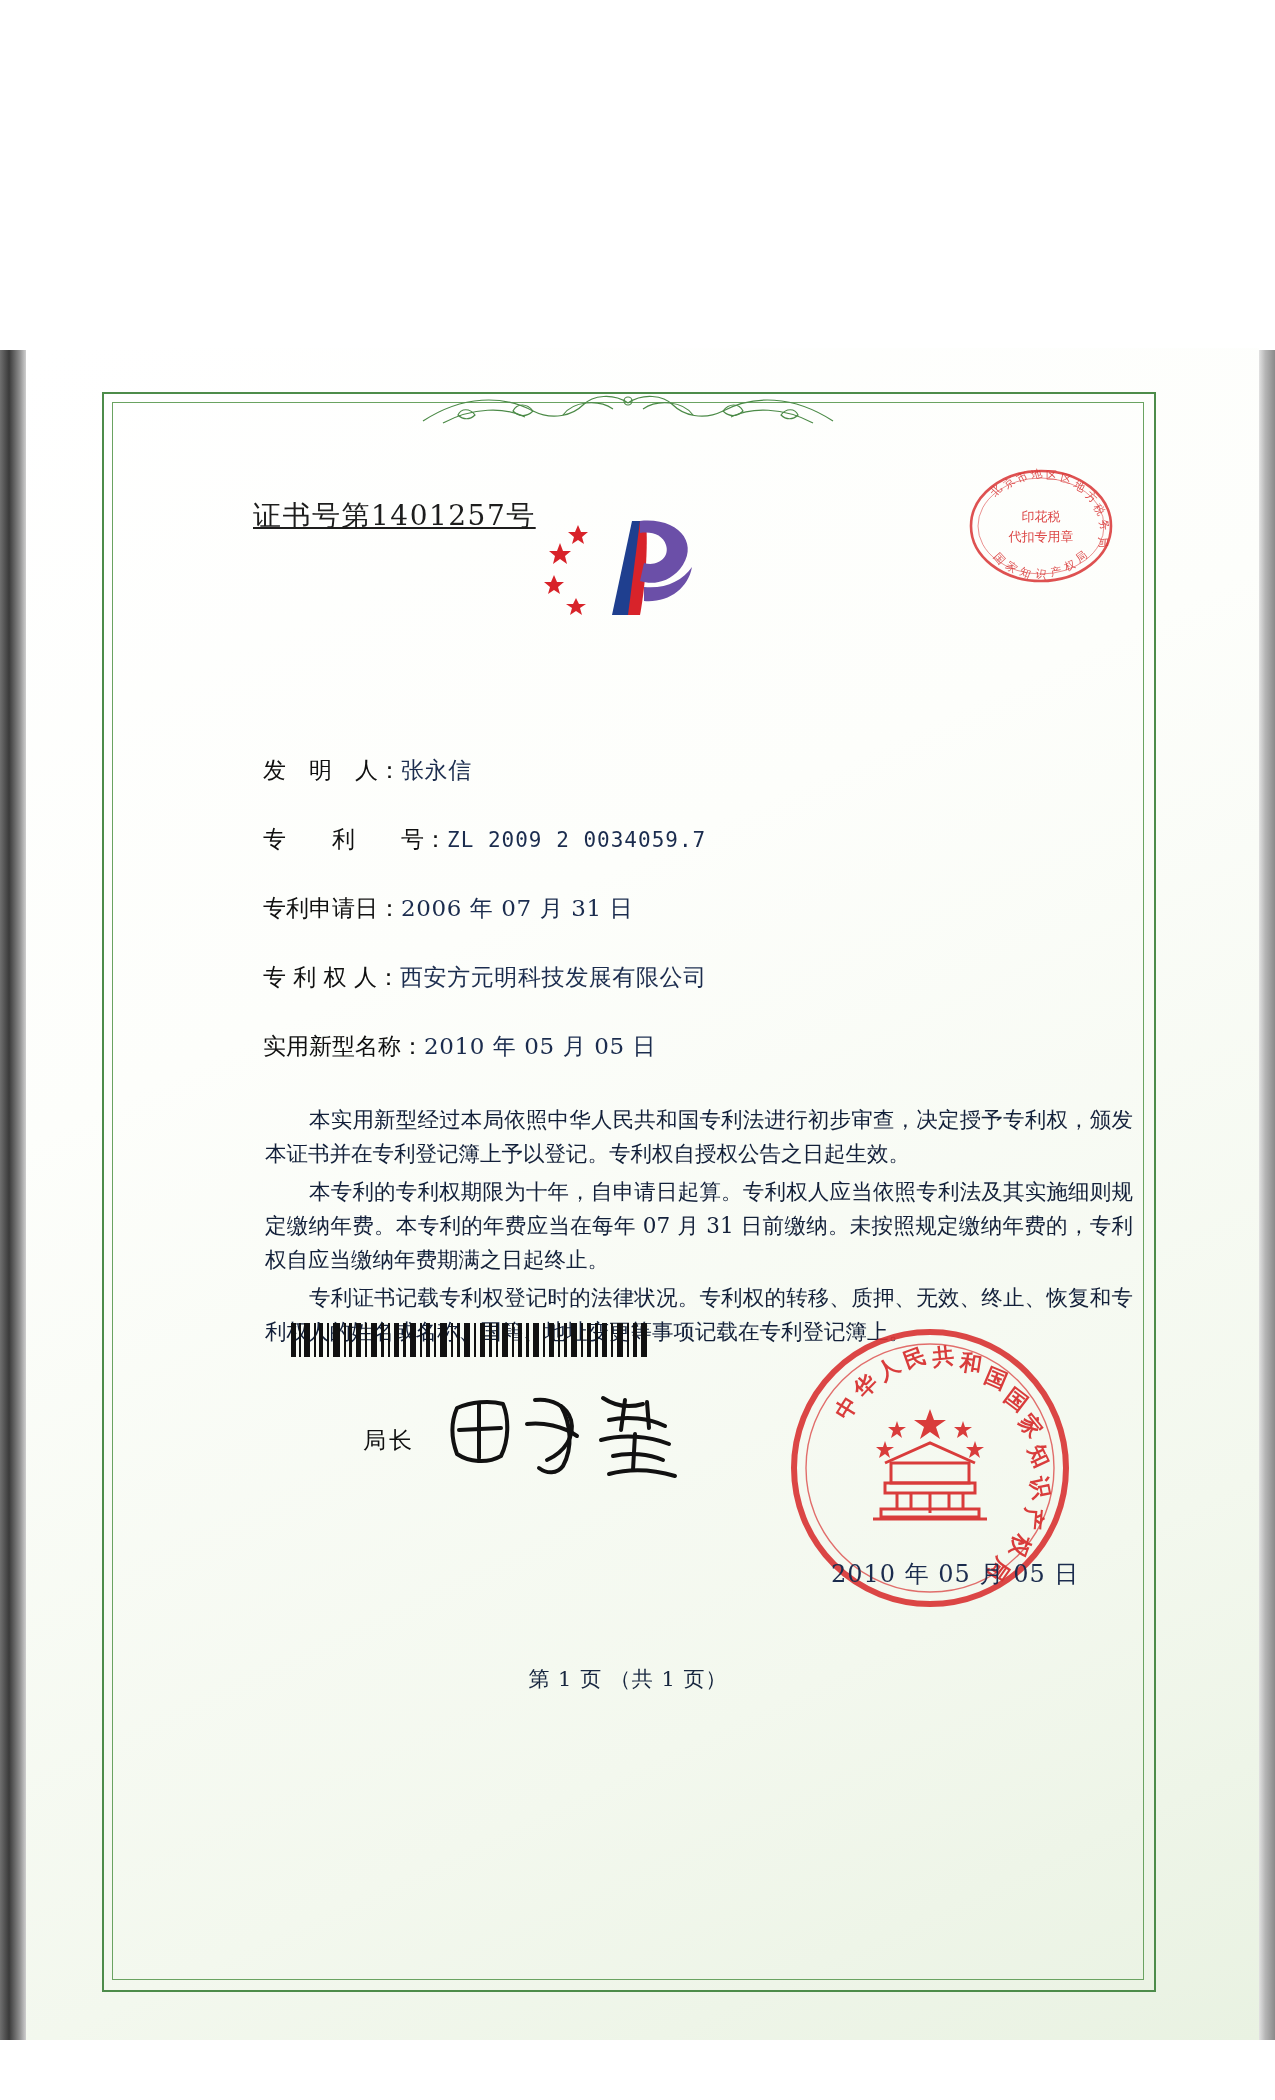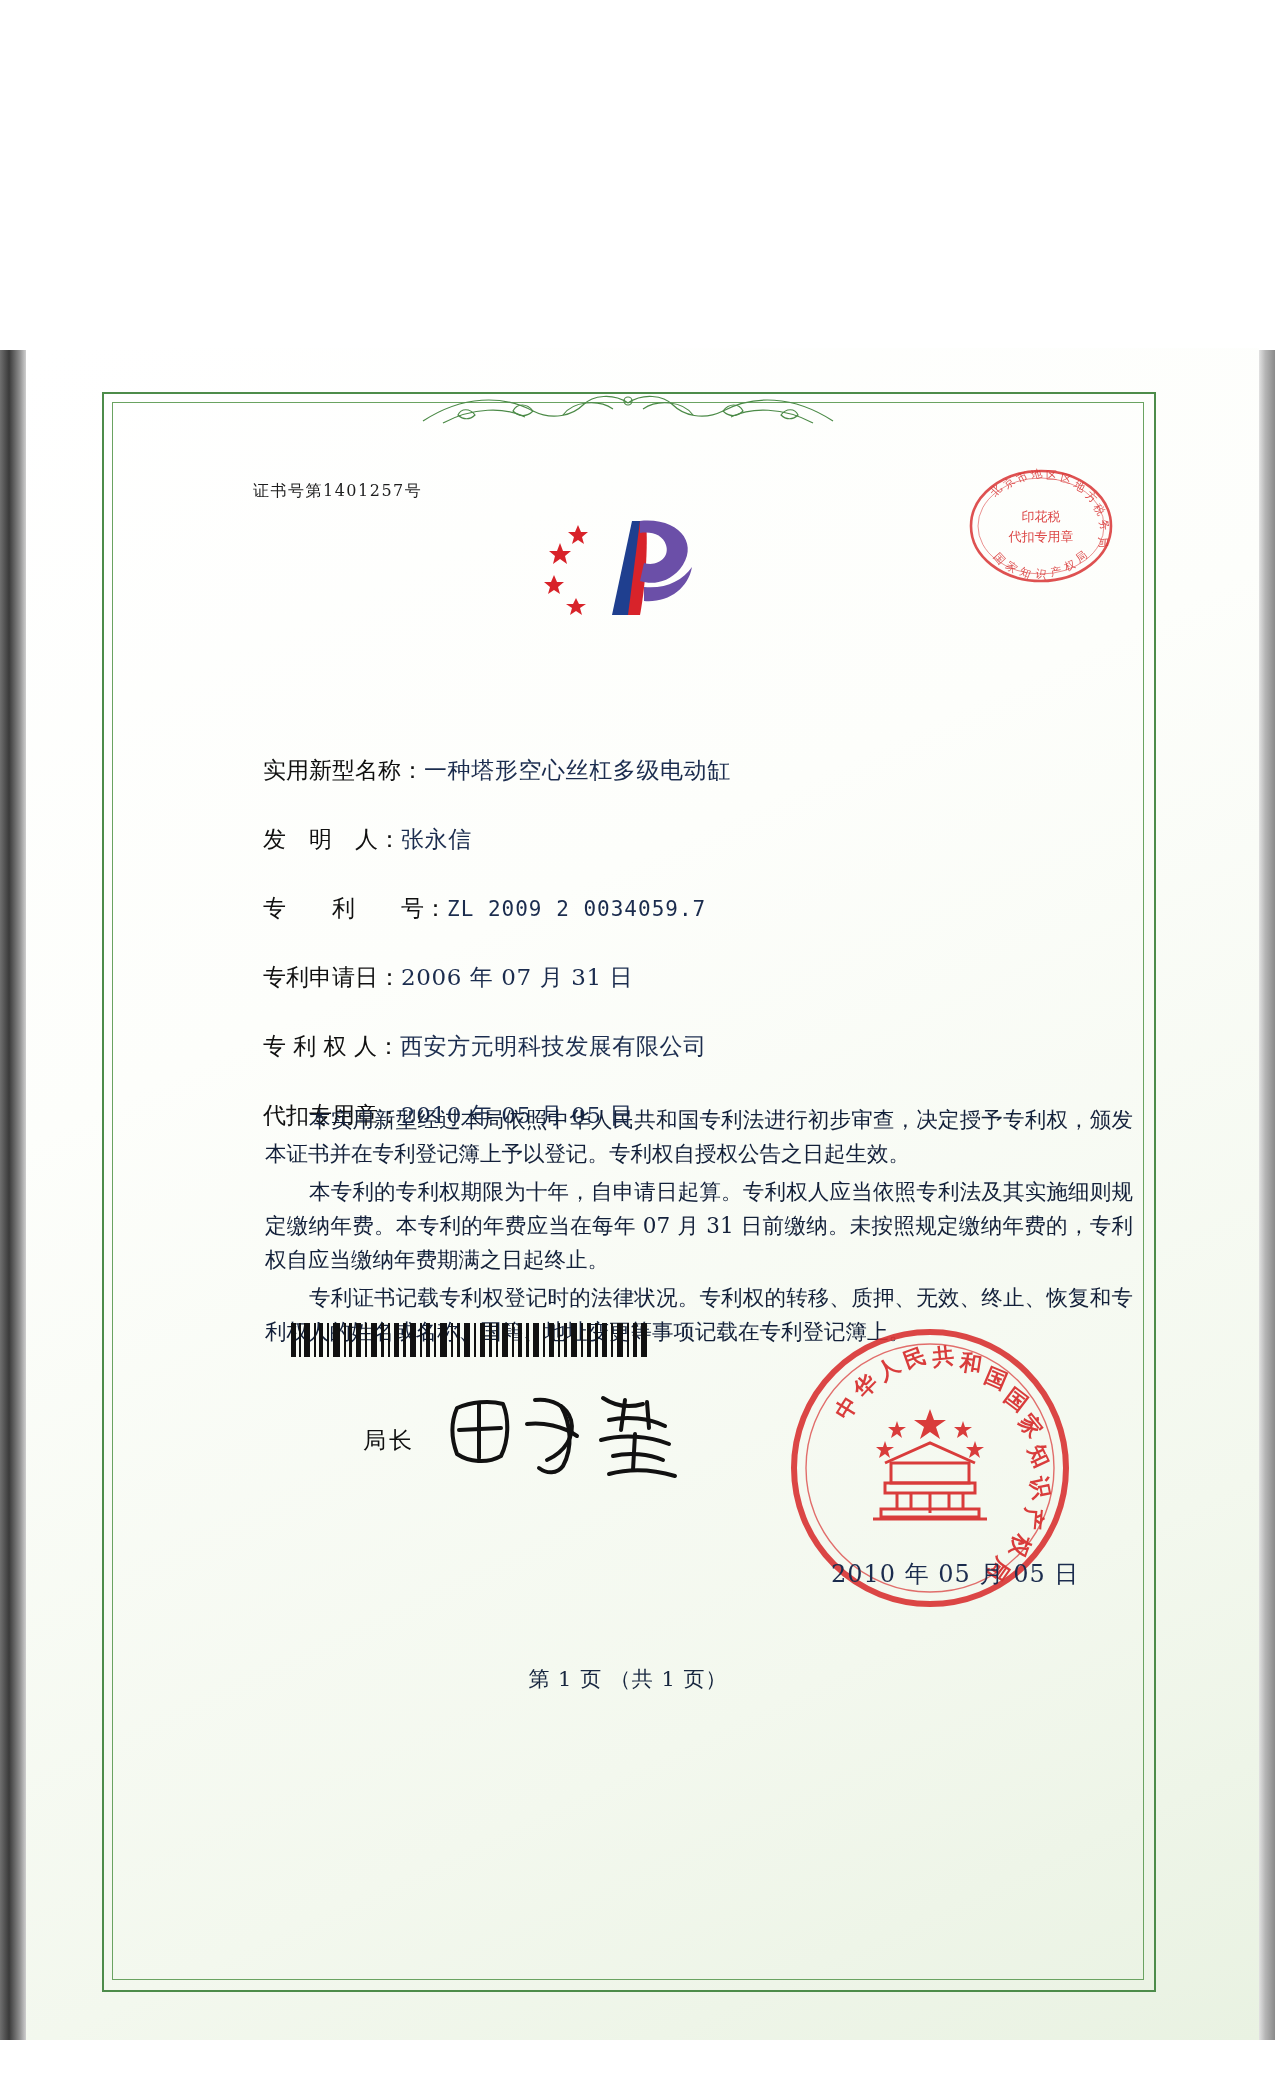--- a/index.html
+++ b/index.html
@@ -75,25 +75,26 @@
     color: #4b8a47;
     overflow: hidden;
     pointer-events: none;
   }
   .ornament svg { display: block; }
 
   
   .cert-number {
     position: absolute;
     left: 140px;
-    top: 78px;
-    font-size: 16px;
+    top: 94px;
+    font-size: 28px;
     letter-spacing: 1.5px;
     color: #1d1d1d;
     font-family: "DejaVu Serif", "Liberation Serif", serif;
+    text-decoration: underline;
   }
 
   .logo {
     position: absolute;
     left: 50%;
     margin-left: -88px;
     top: 100px;
     width: 180px;
     height: 125px;
   }
@@ -302,41 +303,37 @@
             <text x="98" y="111" transform="rotate(-8 98 111)">产</text>
             <text x="113" y="106" transform="rotate(-22 113 106)">权</text>
             <text x="126" y="98" transform="rotate(-36 126 98)">局</text>
           </g>
         </svg>
       </div>
 
 
       <div class="fields">
         <div class="field-row">
-          <span class="field-label">实用新型名称：</span>
-          <span class="field-value">一种塔形空心丝杠多级电动缸</span>
-        </div>
-        <div class="field-row">
           <span class="field-label">发　明　人：</span>
           <span class="field-value">张永信</span>
         </div>
         <div class="field-row">
           <span class="field-label">专　　利　　号：</span>
           <span class="field-value mono">ZL 2009 2 0034059.7</span>
         </div>
         <div class="field-row">
           <span class="field-label">专利申请日：</span>
           <span class="field-value">2006 年 07 月 31 日</span>
         </div>
         <div class="field-row">
           <span class="field-label">专 利 权 人：</span>
           <span class="field-value">西安方元明科技发展有限公司</span>
         </div>
         <div class="field-row">
-          <span class="field-label">代扣专用章：</span>
+          <span class="field-label">实用新型名称：</span>
           <span class="field-value">2010 年 05 月 05 日</span>
         </div>
       </div>
 
       <div class="body-text">
         <p>本实用新型经过本局依照中华人民共和国专利法进行初步审查，决定授予专利权，颁发本证书并在专利登记簿上予以登记。专利权自授权公告之日起生效。</p>
         <p>本专利的专利权期限为十年，自申请日起算。专利权人应当依照专利法及其实施细则规定缴纳年费。本专利的年费应当在每年 07 月 31 日前缴纳。未按照规定缴纳年费的，专利权自应当缴纳年费期满之日起终止。</p>
         <p>专利证书记载专利权登记时的法律状况。专利权的转移、质押、无效、终止、恢复和专利权人的姓名或名称、国籍、地址变更等事项记载在专利登记簿上。</p>
       </div>
 

